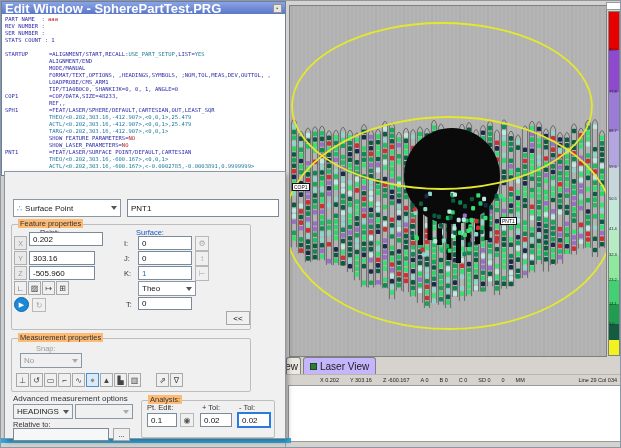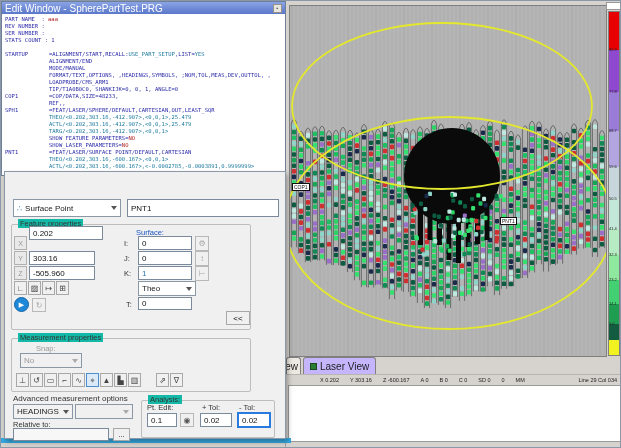--- a/index.html
+++ b/index.html
@@ -24,41 +24,41 @@
   .tab-icon{display:inline-block;width:7px;height:7px;background:#2e7d32;border:1px solid #184a1b;margin-right:3px}
   #status-bar{position:absolute;left:0;top:373px;width:337px;height:11px;background:#d6d3ce;border-top:1px solid #b8b4ae;display:flex;align-items:center;font-size:5.5px;color:#222;overflow:hidden}
   .sf{margin-right:11px;white-space:nowrap}
   .sf:first-child{margin-left:34px}
   .sf:last-child{margin-left:auto;margin-right:6px}
   #report-panel{position:absolute;left:2px;top:384px;width:333px;height:57px;background:#fff;border:1px solid #9a9a9a}
 
   
   #edit-window{position:absolute;left:0;top:0;width:285px;height:175px;background:#fff;border:1px solid #6f7f97;overflow:hidden}
   #edit-titlebar{height:12px;background:linear-gradient(#8aa4e6,#5a77c9);color:#fff;display:flex;align-items:center;padding:0 3px}
-  #edit-title{flex:1;font-size:10px;font-weight:normal;white-space:nowrap;overflow:hidden}
+  #edit-title{flex:1;font-size:13px;font-weight:bold;white-space:nowrap;overflow:hidden}
   #edit-menu-btn{width:9px;height:9px;background:#e8e6e0;border:1px solid #98938a;font-size:5px;line-height:7px;text-align:center;color:#444}
   #edit-code{font-family:"DejaVu Sans Mono",monospace;font-size:5.5px;line-height:7px;padding:2px 0 0 3px;white-space:pre;overflow:hidden}
   .cl{height:7px}
   .lbl,.lsp{display:inline-block;width:44px}
   .lbl{color:#2a2aa8}
   .c-n{color:#2a2aa8}.c-t{color:#1d7a9e}.c-r{color:#b22222}
 
   
   #dialog-glow{position:absolute;left:0;top:437px;width:290px;height:5px;background:#35a8e0}
   #dialog{position:absolute;left:3px;top:170px;width:282px;height:268px;background:#f0f0f0;border:1px solid #8a98a8;box-shadow:2px 3px 5px rgba(0,0,0,.3)}
   .abs{position:absolute}
   #dialog-titlebar{left:0;top:0;width:100%;height:22px;display:flex;align-items:center;padding-left:8px;font-size:10px;color:#1a1a1a;border-bottom:1px solid #e3e3e3}
   #dialog-close{margin-left:auto;width:22px;height:17px;background:#e23b33;color:#fff;font-size:10px;line-height:16px;text-align:center;border:none;align-self:flex-start}
   .combo{background:#fff;border:1px solid #8a97a5;display:flex;align-items:center;font-size:8px;color:#222;padding:0 3px}
   .combo .arr{margin-left:auto;width:0;height:0;border-left:3px solid transparent;border-right:3px solid transparent;border-top:4px solid #555}
   .combo.disabled{background:#f0f0f0;color:#9a9a9a}
   .combo.disabled .arr{border-top-color:#aaa}
   .tfield{background:#fff;border:1px solid #7a8a9a;font-size:8px;color:#111;padding:0 3px;display:flex;align-items:center;white-space:nowrap;overflow:hidden}
   .grp{border:1px solid #bdbdbd;border-radius:2px}
-  .legend{position:absolute;top:-6px;left:6px;background:#14b8a6;font-size:7.5px;color:#333;padding:0 2px;white-space:nowrap}
+  .legend{position:absolute;top:-6px;left:6px;background:#fdba74;font-size:7.5px;color:#333;padding:0 2px;white-space:nowrap}
   .flabel{font-size:7.5px;color:#333;white-space:nowrap}
   .flabel.blue{color:#1a56c4}
   .flabel.gray{color:#9a9a9a}
   .axisbtn{background:#e9e9e9;border:1px solid #b0b0b0;color:#9a9a9a;font-size:7px;text-align:center;line-height:13px;padding:0}
   .ibtn{width:13px;height:14px;background:#f0f0f0;border:1px solid #a8a8a8;font-size:8px;line-height:11px;text-align:center;color:#444;padding:0;margin-right:1px}
   .ibtn.pressed{background:#dce9f6;border-color:#4a90d0}
   .mi-gap{display:inline-block;width:14px}
   .play{width:15px;height:15px;border-radius:50%;background:#1e88d8;border:1px solid #1565a8;color:#fff;font-size:7px;line-height:12px;text-align:center;padding:0}
   .graybtn{width:14px;height:14px;background:#f0f0f0;border:1px solid #b8b8b8;color:#a8a8a8;font-size:8px;line-height:11px;text-align:center;padding:0}
   .focusfield{border:2px solid #2a7ae0}
@@ -1389,21 +1389,21 @@
       <span class="arr"></span>
     </div>
     <div class="abs tfield" style="left:122px;top:27px;width:152px;height:18px">PNT1</div>
 
     <div class="abs grp" style="left:6px;top:52px;width:240px;height:106px">
       <span class="legend">Feature properties</span>
       <span class="abs flabel" style="left:28px;top:3px">Point:</span>
       <span class="abs flabel blue" style="left:124px;top:3px">Surface:</span>
 
       <button class="abs axisbtn" style="left:2px;top:11px;width:13px;height:14px">X</button>
-      <div class="abs tfield" style="left:17px;top:1px;width:74px;height:14px">0.202</div>
+      <div class="abs tfield" style="left:17px;top:7px;width:74px;height:14px">0.202</div>
       <button class="abs axisbtn" style="left:2px;top:26px;width:13px;height:14px">Y</button>
       <div class="abs tfield" style="left:17px;top:26px;width:66px;height:14px">303.16</div>
       <button class="abs axisbtn" style="left:2px;top:41px;width:13px;height:14px">Z</button>
       <div class="abs tfield" style="left:17px;top:41px;width:66px;height:14px">-505.960</div>
 
       <div class="abs" style="left:2px;top:56px;display:flex" id="feat-icon-row">
           <button class="ibtn">∟</button>
           <button class="ibtn">▨</button>
           <button class="ibtn">↦</button>
           <button class="ibtn">⊞</button>

